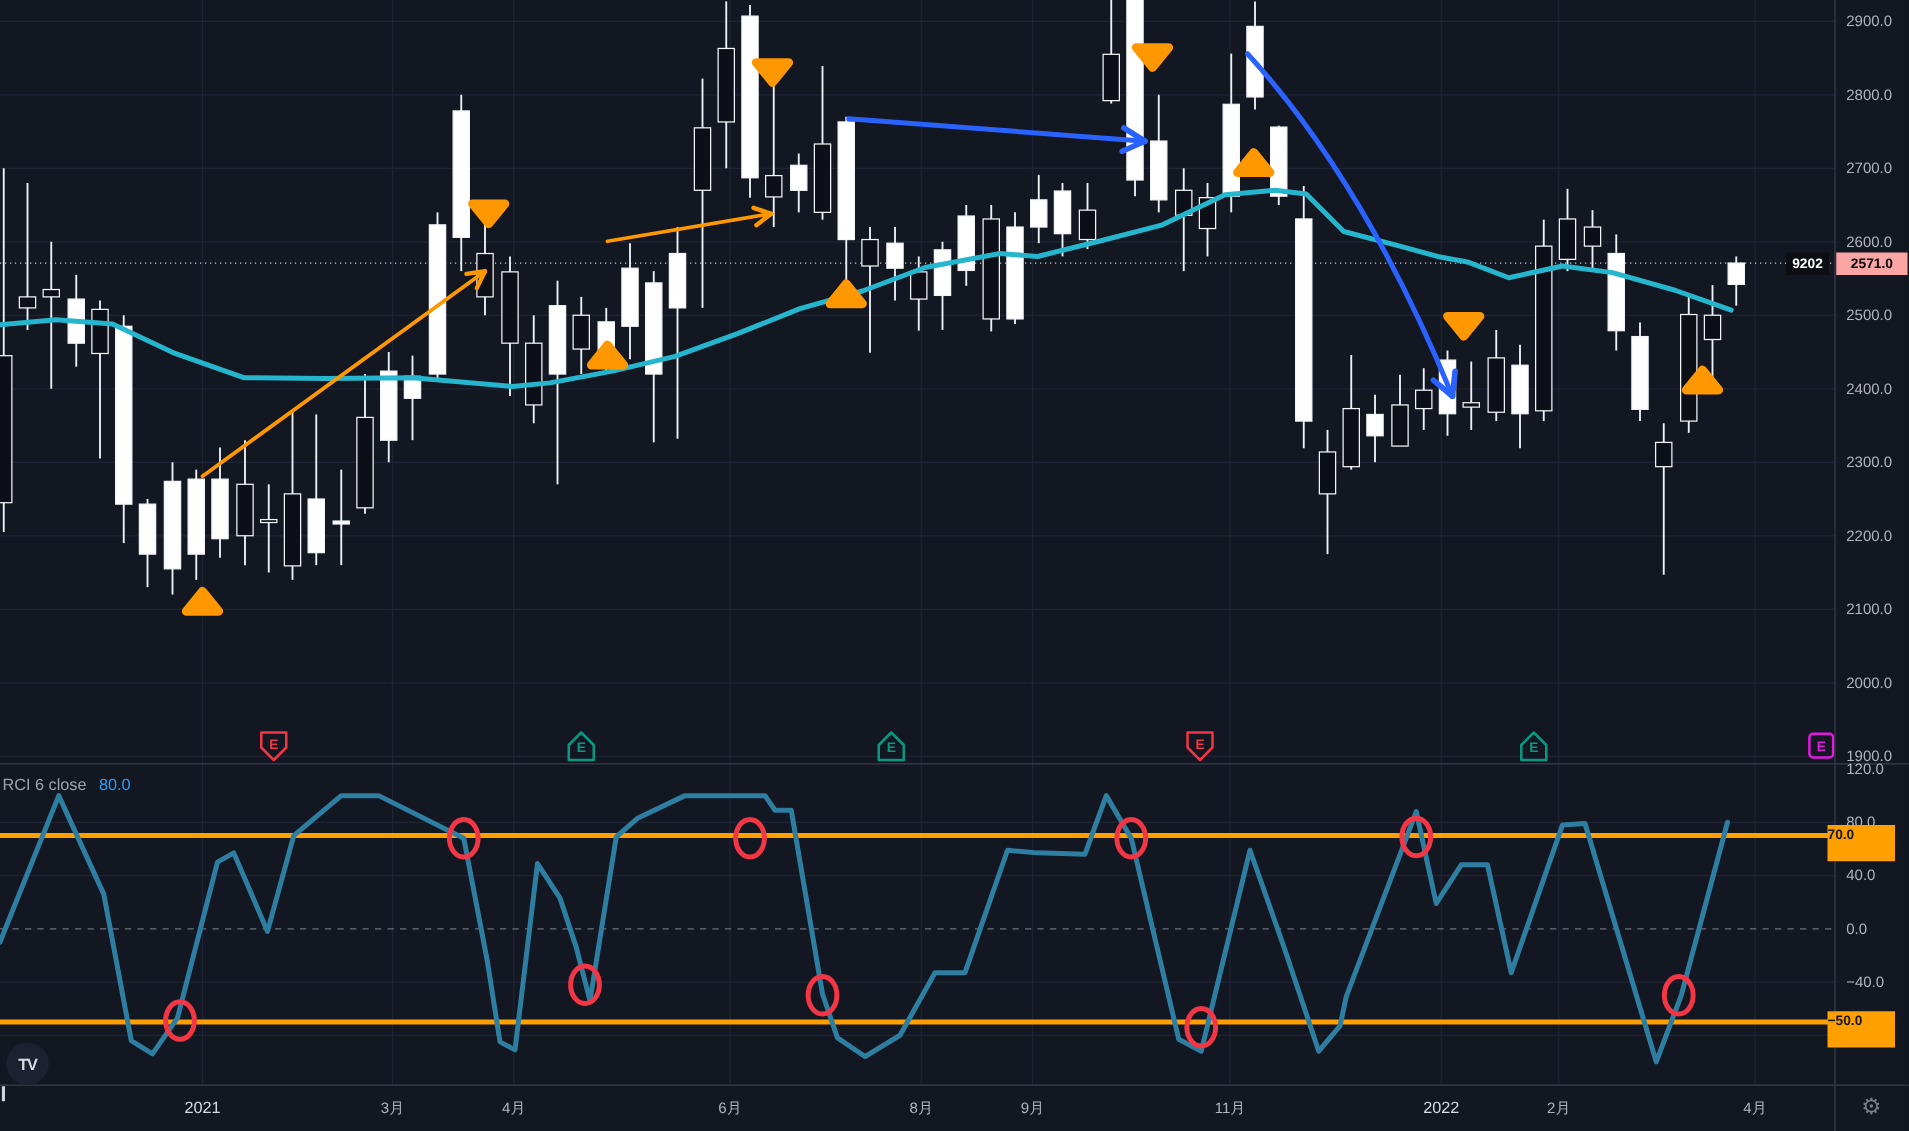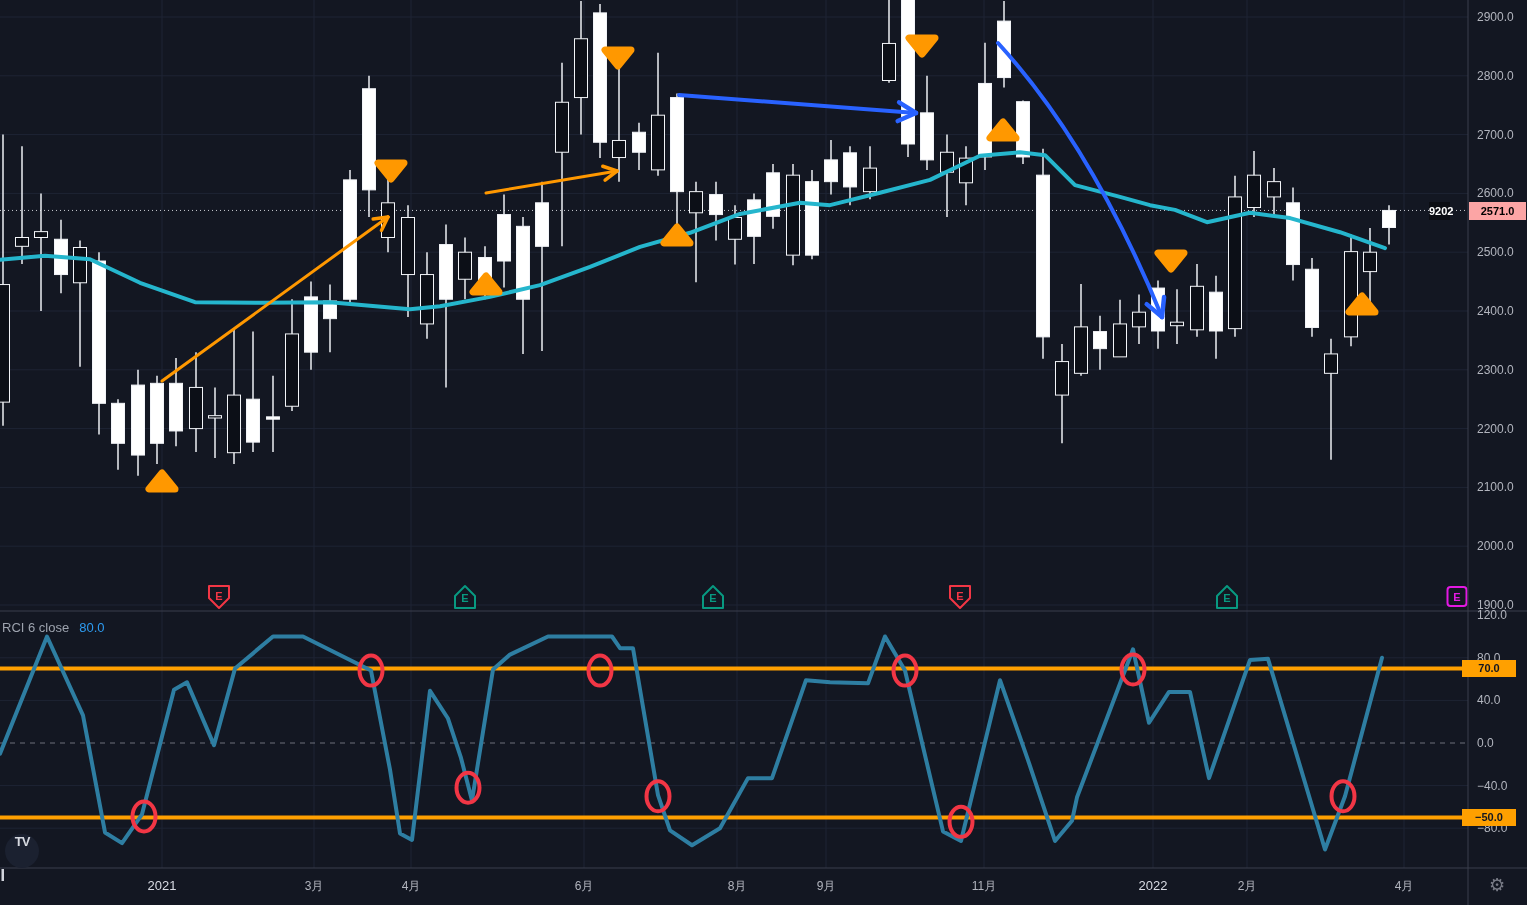--- a/index.html
+++ b/index.html
@@ -2,29 +2,29 @@
 <html><head>
 <meta charset="utf-8">
 <style>
   html,body{margin:0;padding:0;background:#131722;}
   .root{position:relative;width:1527px;height:905px;background:#131722;overflow:hidden;
         font-family:"Liberation Sans",sans-serif;}
   svg{position:absolute;left:0;top:0;}
   .overlay{position:absolute;z-index:5;}
   #legend{left:2px;top:620px;font-size:13px;color:#9da3ae;}
   #legend .v{color:#2d9bf0;margin-left:10px;}
-  #barval{left:1429px;top:202px;width:21px;height:18px;background:#0b0d13;color:#ffffff;
+  #barval{left:1429px;top:202px;width:34px;height:18px;background:#0b0d13;color:#ffffff;
           font-size:11px;font-weight:bold;text-align:center;line-height:18px;z-index:6;}
   #lastprice{left:1469px;top:202px;width:57px;height:18px;background:#fca5a5;color:#000000;
           font-size:11px;font-weight:bold;text-align:center;line-height:18px;z-index:6;}
-  #bandtop,#bandbot{left:1462px;width:54px;height:17px;background:#ffa000;color:#131722;
-          font-size:11px;font-weight:bold;text-align:center;line-height:17px;z-index:6;}
+  #bandtop,#bandbot{left:1462px;width:54px;height:29px;background:#ffa000;color:#131722;
+          font-size:11px;font-weight:bold;line-height:17px;z-index:6;}
   #bandtop{top:660px;} #bandbot{top:809px;}
   #wm{left:5px;top:834px;width:34px;height:34px;border-radius:50%;background:#1b2130;
-      color:#d6d9e0;font-size:13px;font-weight:bold;display:flex;
+      color:#d6d9e0;font-size:13px;font-weight:bold;display:flex;align-items:center;
       justify-content:center;letter-spacing:-1px;}
   #gear{left:1489px;top:874px;color:#787b86;font-size:18px;cursor:pointer;}
 </style>
 </head>
 <body>
 
 <div class="root">
   <svg id="chart" width="1527" height="905" viewBox="0 0 1527 905">
       <g>
         <line x1="162" y1="0" x2="162" y2="868" stroke="#1e2434" stroke-width="1"></line>

